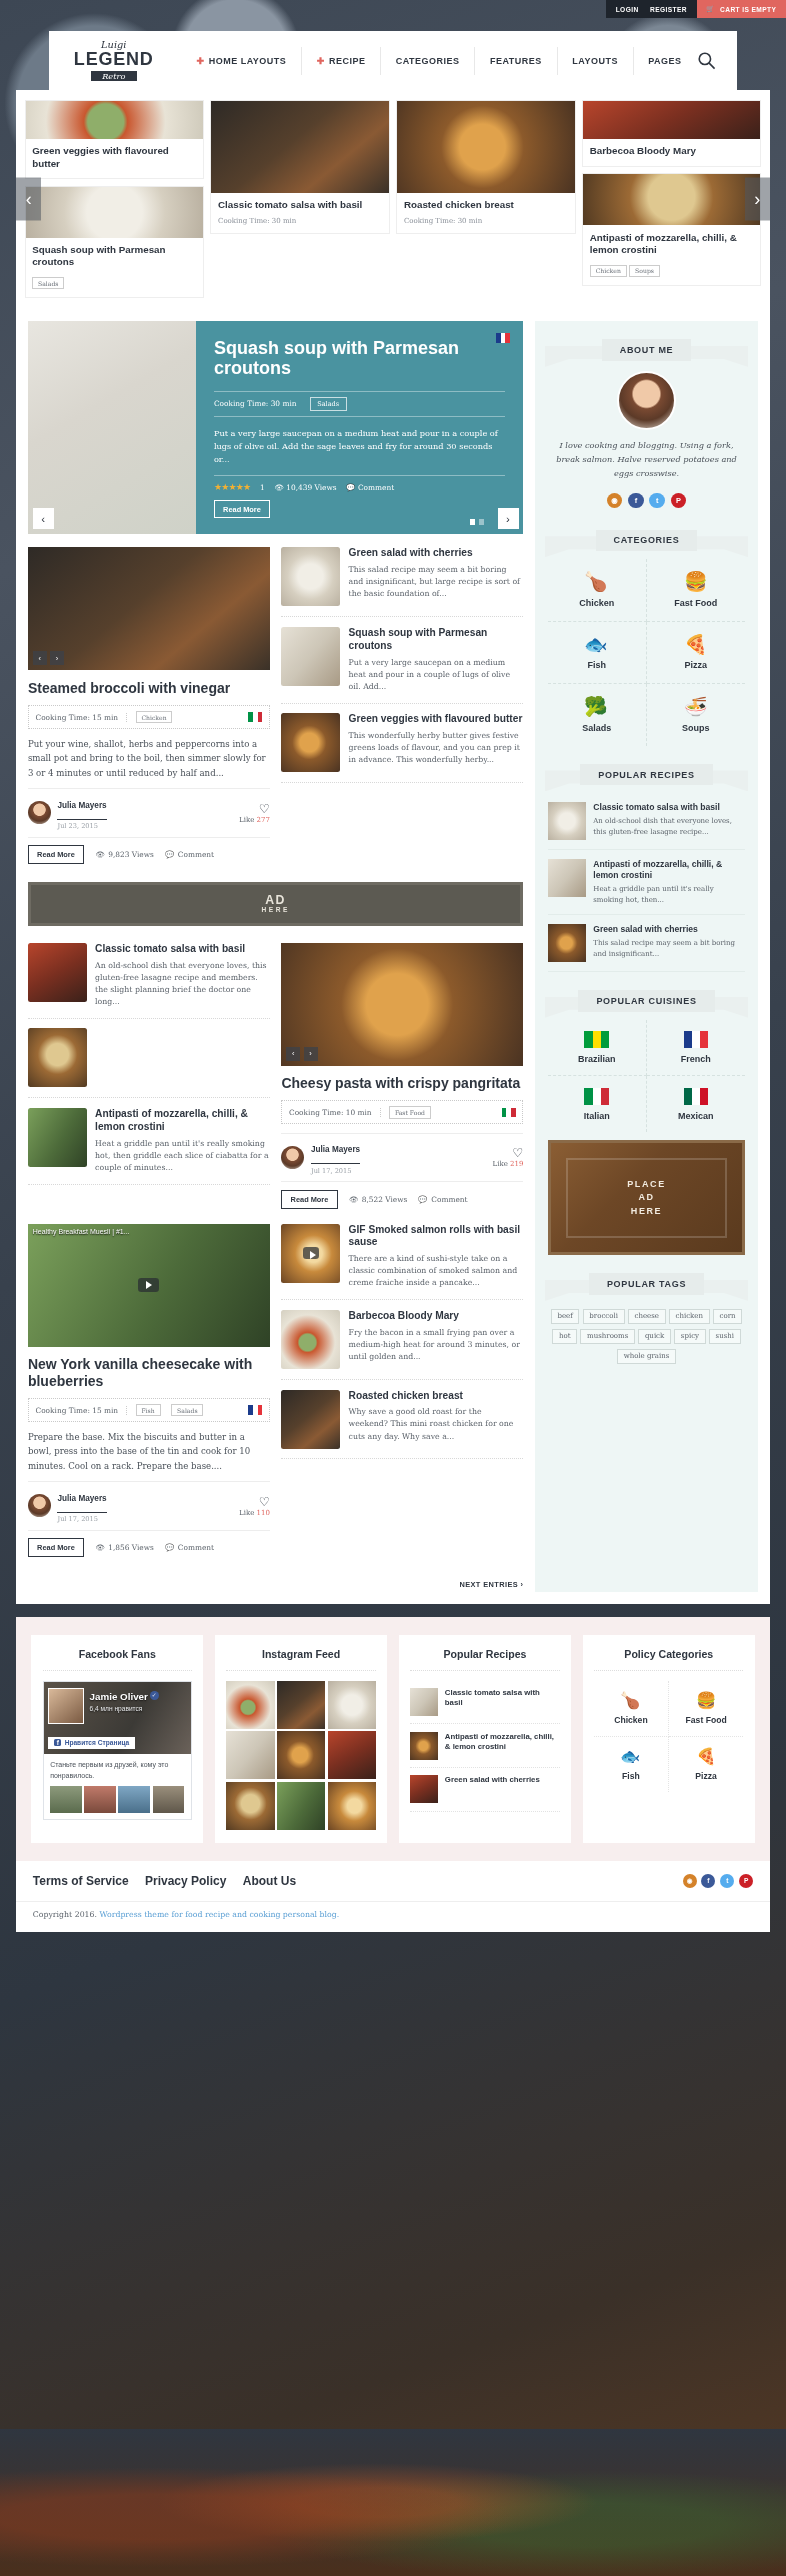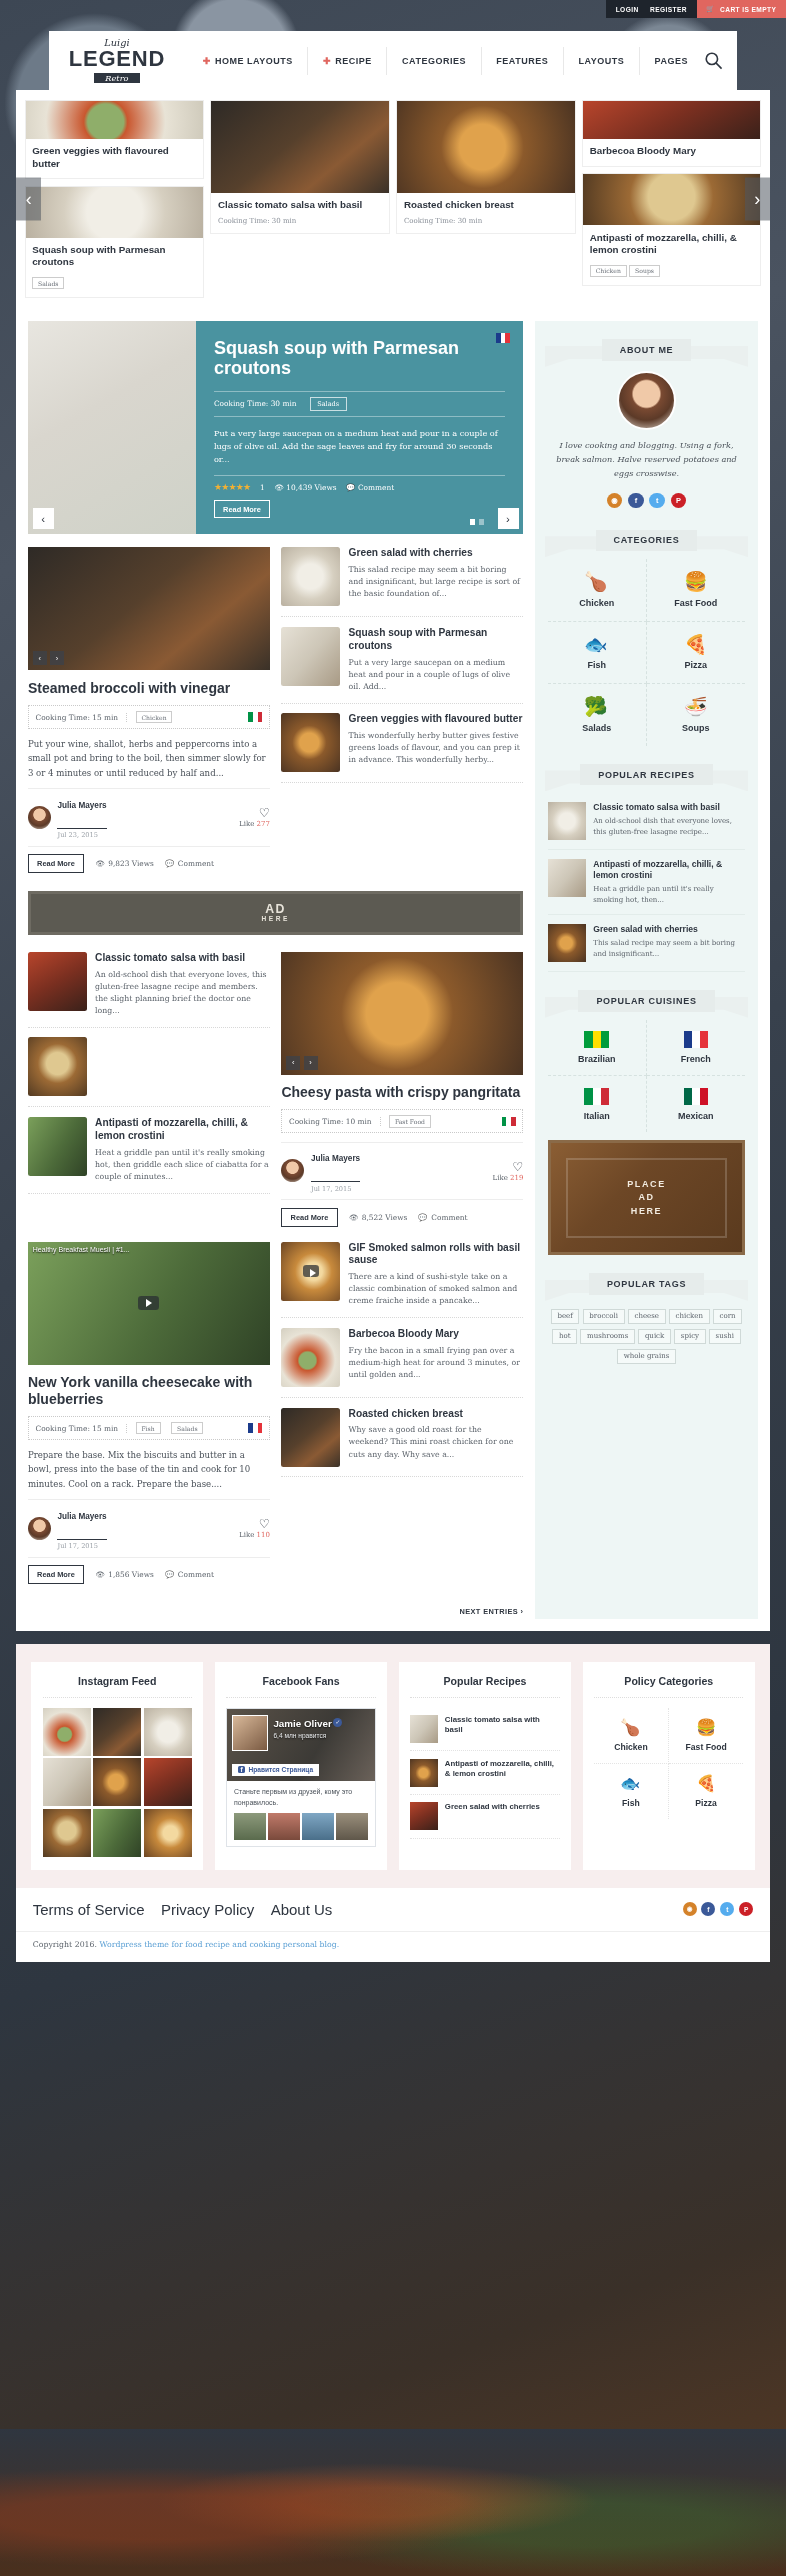--- a/index.html
+++ b/index.html
@@ -38,21 +38,21 @@
   .topbar a, .topbar span { color:#fff; font-size:6.6px; letter-spacing:0.4px; text-decoration:none; font-weight:bold; }
 
   
   .header-wrap { padding: 31px 49px 0; }
   .header {
     background:#fff; height: 59px; display:flex; align-items:center;
     padding: 0 19.7px; position: relative;
   }
   .logo { width: 98px; text-align:center; line-height:1; }
   .logo .l1 { font-family:"DejaVu Serif", serif; font-style:italic; font-size:9.8px; color:#2f3640; }
-  .logo .l2 { font-family:"Liberation Sans", sans-serif; font-weight:bold; font-size:22px; letter-spacing:0.8px; color:#2f3640; }
+  .logo .l2 { font-family:"Liberation Sans", sans-serif; font-weight:bold; font-size:18px; letter-spacing:0.8px; color:#2f3640; }
   .logo .l3 { display:inline-block; background:#2f3640; color:#fff; font-style:italic; font-size:8.2px; padding:0.8px 11.5px; margin-top:1.6px; font-family:"DejaVu Serif", serif; }
   .nav { display:flex; align-items:center; margin-left: 23px; height:100%; }
   .nav-item {
     display:flex; align-items:center; gap:4.1px; padding: 0 14.7px; height: 28px;
     border-left:0.8px solid #e8e8e8; font-size:9px; font-weight:bold;
     letter-spacing:0.5px; color:#2f3640; cursor:pointer; white-space:nowrap;
   }
   .nav-item:first-child { border-left:none; }
   .nav-plus { color:#e0665f; font-size:9px; }
   .search-btn { margin-left:auto; width:21px; height:21px; cursor:pointer; }
@@ -118,21 +118,21 @@
     display:flex; align-items:center; justify-content:center; cursor:pointer; }
   .post h3 { font-size:14px; font-weight:bold; color:#2f3640; line-height:1.2; margin:9.8px 0 8.2px; }
   .metabar { border:0.8px dotted #c9c9c9; padding:4.9px 6.6px; display:flex; align-items:center; gap:8.2px; margin-bottom:8.2px; }
   .metabar .ct { font-size:7.4px; color:#5c636b; font-family:"DejaVu Serif",serif; border-right:0.8px dotted #ccc; padding-right:8.2px; }
   .metabar .flags { margin-left:auto; display:flex; gap:1.6px; }
   .flagbox { width:14px; height:9.8px; display:flex; }
   .flagbox i { flex:1; height:100%; display:block; }
   .excerpt { font-size:8.6px; line-height:1.65; color:#4a5159; font-family:"DejaVu Serif",serif; margin-bottom:8.2px; }
   .authorrow { border-top:0.8px solid #ededed; border-bottom:0.8px solid #ededed; padding:6.6px 0; display:flex; align-items:center; }
   .avatar { width:23px; height:23px; border-radius:50%; background-size:cover; background-position:center top; margin-right:6.6px; }
-  .authorrow .an { font-size:8.2px; font-weight:bold; color:#2f3640; border-bottom:1.6px solid #2f3640; display:inline-block; padding-bottom:18px;}
+  .authorrow .an { font-size:8.2px; font-weight:bold; color:#2f3640; border-bottom:1.6px solid #2f3640; display:inline-block; padding-bottom:9px;}
   .authorrow .ad { font-size:6.6px; color:#9aa0a7; margin-top:2.5px; font-family:"DejaVu Serif",serif;}
   .likebox { margin-left:auto; text-align:right; }
   .likebox .heart { font-size:12.3px; color:#2f3640; }
   .likebox .lt { font-size:7px; color:#5c636b; font-family:"DejaVu Serif",serif;}
   .likebox .lt b { color:#e0665f; font-weight:normal; }
   .footrow { display:flex; align-items:center; padding-top:7.4px; gap:11.5px; }
   .btn-rm { border:0.8px solid #2f3640; padding:4.1px 8.2px; font-size:7.4px; font-weight:bold; color:#2f3640; cursor:pointer; }
   .footrow .st { font-size:7.4px; color:#5c636b; font-family:"DejaVu Serif",serif; display:flex; align-items:center; gap:3.3px;}
 
   
@@ -225,21 +225,21 @@
   .frec span { font-size:7.8px; font-weight:bold; color:#2f3640; line-height:1.3; }
   .fcatgrid { display:flex; flex-wrap:wrap; }
   .fcatcell { width:50%; text-align:center; padding:10.6px 0; border-bottom:0.8px dotted #e4e4e4; }
   .fcatcell:nth-child(odd){ border-right:0.8px dotted #e4e4e4; }
   .fcatcell:nth-last-child(1), .fcatcell:nth-last-child(2) { border-bottom:none; }
   .fcatcell .ci { font-size:16.4px; } .fcatcell .cl { font-size:8.6px; font-weight:bold; margin-top:4.9px; color:#2f3640;}
 
   
   .fbottom { margin:0 16.4px; background:#fff; padding:13px 16.4px; display:flex; align-items:center; }
   .flinks { display:flex; gap:16.4px; }
-  .flinks a { font-size:15px; font-weight:normal; color:#2f3640; text-decoration:none; }
+  .flinks a { font-size:12px; font-weight:bold; color:#2f3640; text-decoration:none; }
   .fsoc { margin-left:auto; display:flex; gap:4.9px; }
   .fsoc i { width:14px; height:14px; border-radius:50%; display:flex; align-items:center; justify-content:center;
     color:#fff; font-size:6.6px; font-style:normal; font-weight:bold; cursor:pointer; }
   .copy { margin:0 16.4px; background:#fff; padding:8.2px 16.4px 13px; border-top:0.8px solid #eee;
     font-size:7.8px; color:#5c636b; font-family:"DejaVu Serif",serif; }
   .copy a { color:#5a9fd4; text-decoration:none; }
 </style>
 </head>
 <body>
 
@@ -723,58 +723,58 @@
       <div class="ribbon">
         <div class="tail"></div>
         <div class="band">POPULAR TAGS</div>
       </div>
       <div class="tags" id="tags"><span class="tag">beef</span><span class="tag">broccoli</span><span class="tag">cheese</span><span class="tag">chicken</span><span class="tag">corn</span><span class="tag">hot</span><span class="tag">mushrooms</span><span class="tag">quick</span><span class="tag">spicy</span><span class="tag">sushi</span><span class="tag">whole grains</span></div>
     </div>
   </div>
 
   <div class="fwrap">
     <div class="fcard">
+      <h4>Facebook Fans</h4>
+      <div class="fbcard">
+        <div class="fbcover" style="background:linear-gradient(120deg,#5a5248,#3c3a36 60%,#6b625a);">
+          <div class="av" style="background:linear-gradient(140deg,#d9b99a,#7a5a42);"></div>
+          <div class="nm">Jamie Oliver</div>
+          <div class="vb">✓</div>
+          <div class="lk">6,4 млн нравится</div>
+          <div class="fblike">
+            <span style="background:#3b5998;color:#fff;padding:0 2.5px;border-radius:1.6px;">f</span>
+            <span>Нравится Страница</span>
+          </div>
+        </div>
+        <div class="fbbody">
+          <div>Станьте первым из друзей, кому это понравилось.</div>
+          <div class="fbthumbs">
+            <div style="background:linear-gradient(#8d9a7c,#5a6b4d)"></div>
+            <div style="background:linear-gradient(#c07a6a,#7a4a3c)"></div>
+            <div style="background:linear-gradient(#7fa7c4,#4a6f8a)"></div>
+            <div style="background:linear-gradient(#9a8f7c,#5f574a)"></div>
+          </div>
+        </div>
+      </div>
+    </div>
+    <div class="fcard">
       <h4>Instagram Feed</h4>
       <div class="iggrid" id="iggrid">
           <div style="background: radial-gradient(circle at 45% 55%, rgb(143, 174, 106) 0px, rgb(143, 174, 106) 18%, rgb(201, 87, 47) 22%, rgb(232, 227, 214) 60%, rgb(207, 202, 187) 100%);"></div>
           <div style="background: linear-gradient(140deg, rgb(46, 42, 38) 0%, rgb(86, 64, 44) 45%, rgb(138, 90, 52) 70%, rgb(58, 49, 40) 100%);"></div>
           <div style="background: radial-gradient(circle, rgb(241, 238, 230) 0px, rgb(241, 238, 230) 30%, rgb(214, 207, 192) 55%, rgb(185, 176, 160) 100%);"></div>
           <div style="background: linear-gradient(130deg, rgb(230, 225, 214), rgb(205, 198, 183) 50%, rgb(168, 154, 133) 100%);"></div>
           <div style="background: radial-gradient(circle at 48% 50%, rgb(224, 162, 76) 0px, rgb(224, 162, 76) 22%, rgb(140, 90, 43) 40%, rgb(74, 51, 34) 100%);"></div>
           <div style="background: linear-gradient(150deg, rgb(184, 69, 44), rgb(122, 47, 32) 50%, rgb(58, 33, 26) 100%);"></div>
           <div style="background: radial-gradient(circle at 50% 45%, rgb(223, 200, 144) 0px, rgb(223, 200, 144) 25%, rgb(156, 106, 53) 45%, rgb(82, 58, 34) 100%);"></div>
           <div style="background: linear-gradient(120deg, rgb(123, 160, 91), rgb(77, 107, 58) 55%, rgb(47, 66, 38) 100%);"></div>
           <div style="background: radial-gradient(circle at 55% 50%, rgb(243, 217, 160) 0px, rgb(243, 217, 160) 20%, rgb(200, 138, 60) 42%, rgb(107, 69, 36) 100%);"></div>
         </div>
     </div>
     <div class="fcard">
-      <h4>Facebook Fans</h4>
-      <div class="fbcard">
-        <div class="fbcover" style="background:linear-gradient(120deg,#5a5248,#3c3a36 60%,#6b625a);">
-          <div class="av" style="background:linear-gradient(140deg,#d9b99a,#7a5a42);"></div>
-          <div class="nm">Jamie Oliver</div>
-          <div class="vb">✓</div>
-          <div class="lk">6,4 млн нравится</div>
-          <div class="fblike">
-            <span style="background:#3b5998;color:#fff;padding:0 2.5px;border-radius:1.6px;">f</span>
-            <span>Нравится Страница</span>
-          </div>
-        </div>
-        <div class="fbbody">
-          <div>Станьте первым из друзей, кому это понравилось.</div>
-          <div class="fbthumbs">
-            <div style="background:linear-gradient(#8d9a7c,#5a6b4d)"></div>
-            <div style="background:linear-gradient(#c07a6a,#7a4a3c)"></div>
-            <div style="background:linear-gradient(#7fa7c4,#4a6f8a)"></div>
-            <div style="background:linear-gradient(#9a8f7c,#5f574a)"></div>
-          </div>
-        </div>
-      </div>
-    </div>
-    <div class="fcard">
       <h4>Popular Recipes</h4>
       <div id="frecs">
           <div class="frec">
             <div class="fi" style="background:linear-gradient(130deg,#e6e1d6,#cdc6b7 50%,#a89a85 100%)"></div>
             <span>Classic tomato salsa with basil</span>
           </div>
           <div class="frec">
             <div class="fi" style="background:radial-gradient(circle at 48% 50%,#e0a24c 0 22%,#8c5a2b 40%,#4a3322 100%)"></div>
             <span>Antipasti of mozzarella, chilli, &amp; lemon crostini</span>
           </div>

